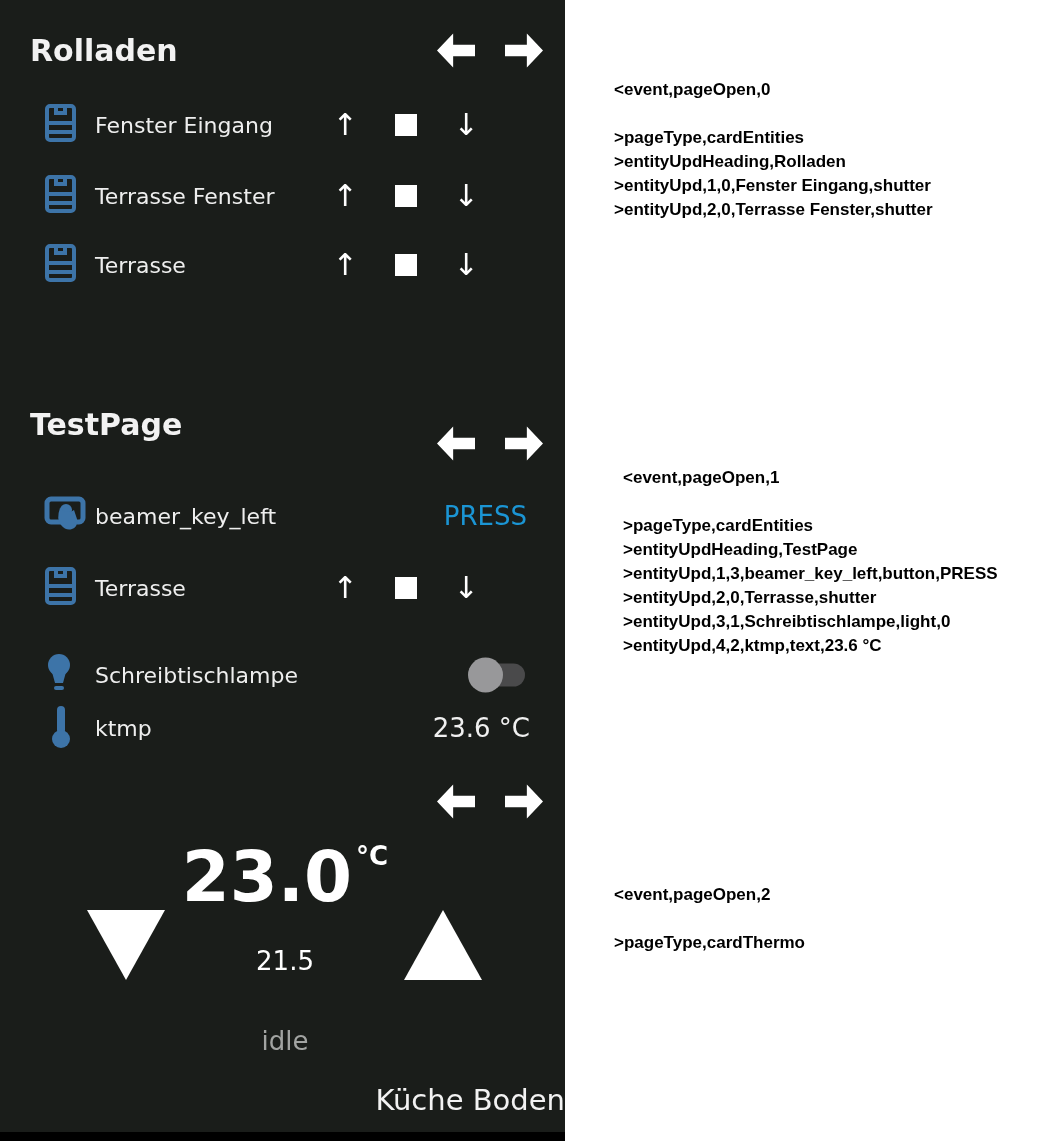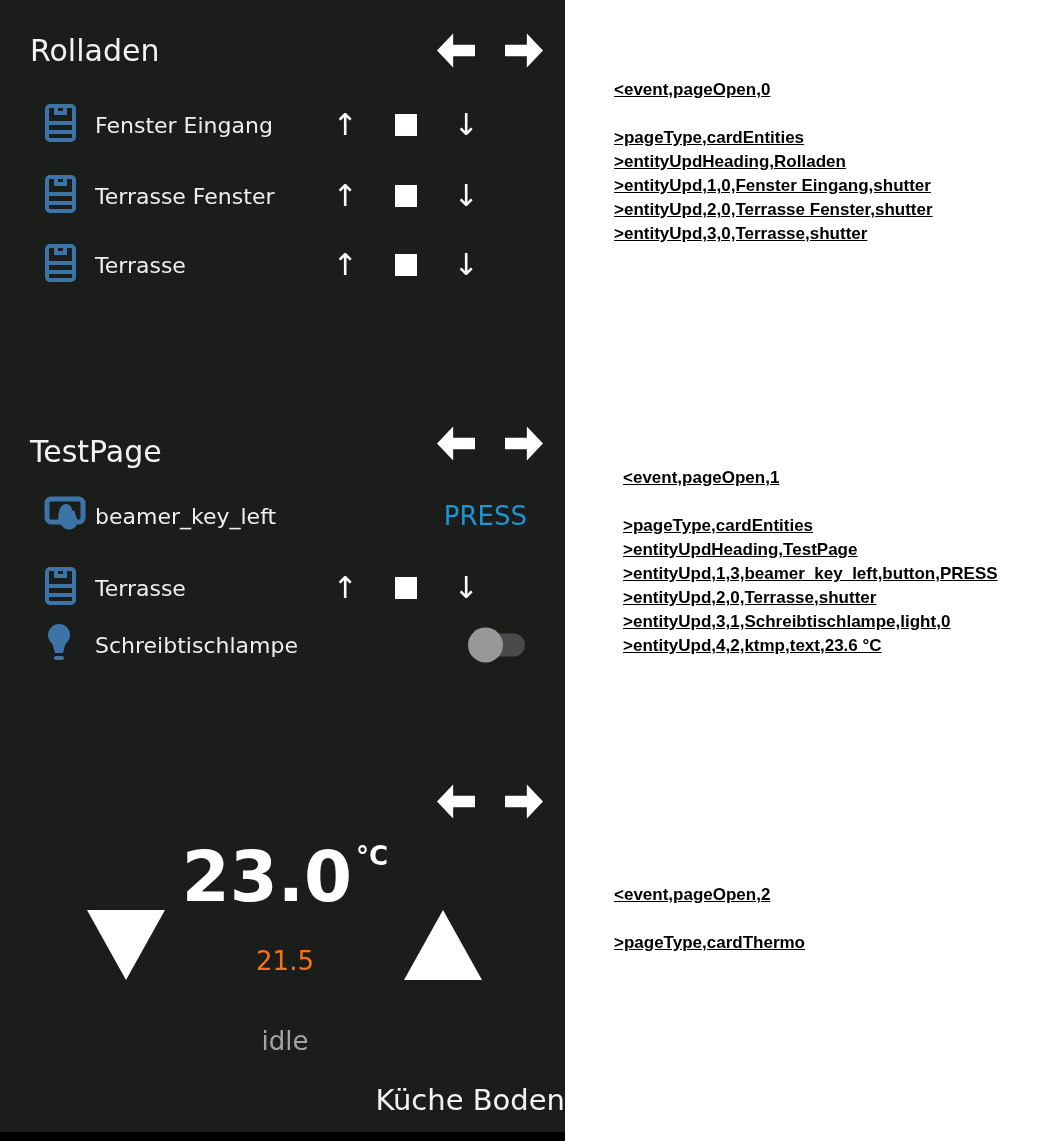--- a/index.html
+++ b/index.html
@@ -13,21 +13,21 @@
   
   #panel {
     position:absolute; left:0; top:0; width:565px; height:1141px;
     background:#1a1d1a; color:#f2f2f2;
   }
   #panel-bottom-bezel {
     position:absolute; left:0; top:1132px; width:565px; height:9px; background:#000;
   }
 
   .card-title {
-    position:absolute; left:30px; font-size:30px; color:#f2f2f2; white-space:nowrap;
+    position:absolute; left:30px; font-size:30px; color:#f2f2f2; white-space:nowrap;font-weight:bold;
   }
   .nav-arrow { position:absolute; width:38px; height:35px; }
   .nav-arrow svg { display:block; width:100%; height:100%; }
   .nav-left  { right:90px; }
   .nav-right { right:22px; }
 
   .entity-row { position:absolute; left:0; width:565px; height:48px; }
   .entity-icon { position:absolute; left:44px; top:50%; transform:translateY(-50%); }
   .entity-name {
     position:absolute; left:95px; top:50%; transform:translateY(-50%);
@@ -77,36 +77,36 @@
     border-left:39px solid transparent; border-right:39px solid transparent;
     border-top:70px solid #ffffff;
   }
   .tri-up {
     left:404px; top:910px;
     border-left:39px solid transparent; border-right:39px solid transparent;
     border-bottom:70px solid #ffffff;
   }
   .thermo-set {
     position:absolute; left:120px; top:946px; width:330px; text-align:center;
-    font-size:26px; color:#f97316;
+    font-size:26px; color:#ffffff;
   }
   .thermo-state {
     position:absolute; left:120px; top:978px; width:330px; text-align:center;
     font-size:26px; color:#a2a4a2;margin-top:48px;
   }
   .thermo-title {
     position:absolute; left:0; top:1083px; width:565px; text-align:right;
     font-size:29px; color:#f2f2f2; white-space:nowrap;
   }
 
   
   .log-block {
     position:absolute; left:614px; width:425px;
     font-family:"Liberation Sans", sans-serif; font-weight:bold;
-    font-size:17px; line-height:24px; color:#000; white-space:nowrap;text-decoration:underline;
+    font-size:17px; line-height:24px; color:#000; white-space:nowrap;
   }
   .log-gap { height:24px; }
 </style>
 </head>
 <body>
 
 <div id="stage">
 
   <div id="panel">
 
@@ -161,21 +161,21 @@
           <line x1="4" y1="20" x2="29" y2="20" stroke="#3d74a8" stroke-width="4"></line>
           <line x1="4" y1="29" x2="29" y2="29" stroke="#3d74a8" stroke-width="4"></line>
         </svg>
       </span>
       <span class="entity-name">Terrasse</span>
       <span class="ctl-up">↑</span>
       <span class="ctl-stop"></span>
       <span class="ctl-down">↓</span>
     </div>
 
-    <div class="card-title" style="top:434px;">TestPage</div>
+    <div class="card-title" style="top:407px;">TestPage</div>
 
     <div class="nav-arrow nav-left" style="top:426px;">
       <svg viewBox="0 0 40 36">
         <path d="M17 0 L0 18 L17 36 L17 24 L40 24 L40 12 L17 12 Z" fill="#ffffff"></path>
       </svg>
     </div>
     <div class="nav-arrow nav-right" style="top:426px;">
       <svg viewBox="0 0 40 36">
         <path d="M23 0 L40 18 L23 36 L23 24 L0 24 L0 12 L23 12 Z" fill="#ffffff"></path>
       </svg>
@@ -201,35 +201,45 @@
           <line x1="4" y1="20" x2="29" y2="20" stroke="#3d74a8" stroke-width="4"></line>
           <line x1="4" y1="29" x2="29" y2="29" stroke="#3d74a8" stroke-width="4"></line>
         </svg>
       </span>
       <span class="entity-name">Terrasse</span>
       <span class="ctl-up">↑</span>
       <span class="ctl-stop"></span>
       <span class="ctl-down">↓</span>
     </div>
 
-    <div class="entity-row" style="top:621px;padding-left:46px;">
+    <div class="entity-row" style="top:651px;padding-left:46px;">
       <span class="entity-icon">
         <svg width="30" height="42" viewBox="0 0 30 42">
           <circle cx="15" cy="13" r="11" fill="#3d74a8"></circle>
           <path d="M8 20 L22 20 L19 31 L11 31 Z" fill="#3d74a8"></path>
           <rect x="10" y="34" width="10" height="4" rx="2" fill="#3d74a8"></rect>
         </svg>
       </span>
       <span class="entity-name">Schreibtischlampe</span>
       <span class="toggle">
         <span class="track"></span>
         <span class="knob"></span>
       </span>
     </div>
 
+    <div class="entity-row" style="top:704px;">
+      <span class="entity-icon" style="left:50px;">
+        <svg width="22" height="44" viewBox="0 0 22 44">
+          <rect x="7" y="2" width="8" height="28" rx="4" fill="#3d74a8"></rect>
+          <circle cx="11" cy="35" r="9" fill="#3d74a8"></circle>
+        </svg>
+      </span>
+      <span class="entity-name">ktmp</span>
+      <span class="entity-value">23.6 °C</span>
+    </div>
 
     <div class="nav-arrow nav-left" style="top:784px;">
       <svg viewBox="0 0 40 36">
         <path d="M17 0 L0 18 L17 36 L17 24 L40 24 L40 12 L17 12 Z" fill="#ffffff"></path>
       </svg>
     </div>
     <div class="nav-arrow nav-right" style="top:784px;">
       <svg viewBox="0 0 40 36">
         <path d="M23 0 L40 18 L23 36 L23 24 L0 24 L0 12 L23 12 Z" fill="#ffffff"></path>
       </svg>
@@ -247,21 +257,20 @@
     <div id="panel-bottom-bezel"></div>
   </div>
 
   <div class="log-block" style="top:78px;">
     <div class="log-line">&lt;event,pageOpen,0</div>
     <div class="log-gap"></div>
     <div class="log-line">&gt;pageType,cardEntities</div>
     <div class="log-line">&gt;entityUpdHeading,Rolladen</div>
     <div class="log-line">&gt;entityUpd,1,0,Fenster Eingang,shutter</div>
     <div class="log-line">&gt;entityUpd,2,0,Terrasse Fenster,shutter</div>
-    <div class="log-line">&gt;entityUpd,3,0,Terrasse,shutter</div>
   </div>
 
   <div class="log-block" style="top:466px;margin-left:9px;">
     <div class="log-line">&lt;event,pageOpen,1</div>
     <div class="log-gap"></div>
     <div class="log-line">&gt;pageType,cardEntities</div>
     <div class="log-line">&gt;entityUpdHeading,TestPage</div>
     <div class="log-line">&gt;entityUpd,1,3,beamer_key_left,button,PRESS</div>
     <div class="log-line">&gt;entityUpd,2,0,Terrasse,shutter</div>
     <div class="log-line">&gt;entityUpd,3,1,Schreibtischlampe,light,0</div>

